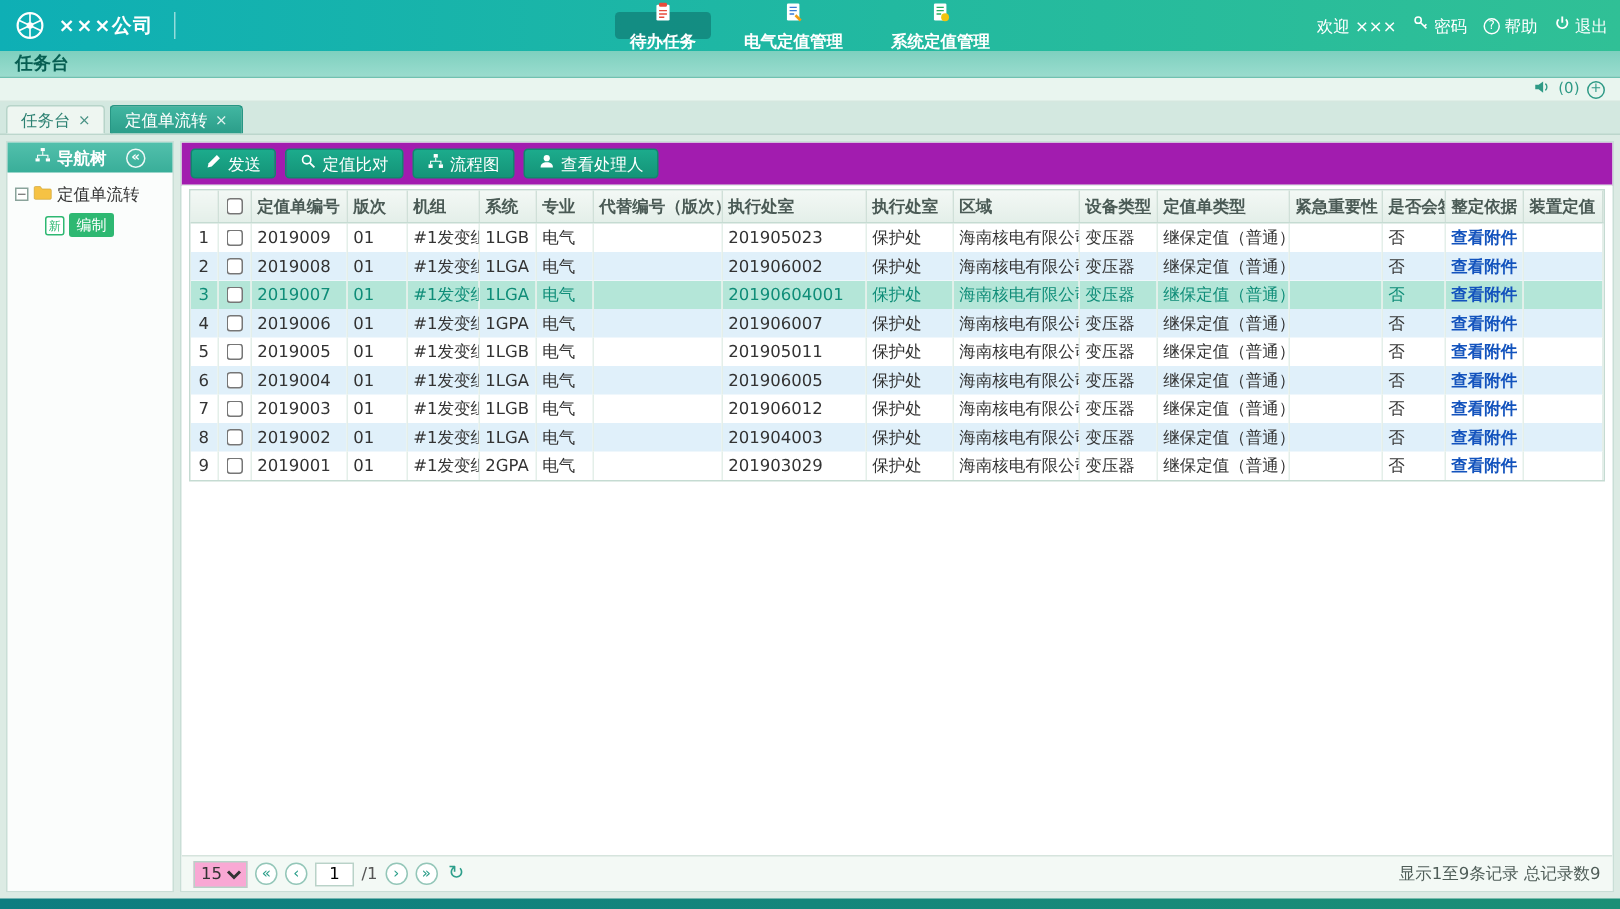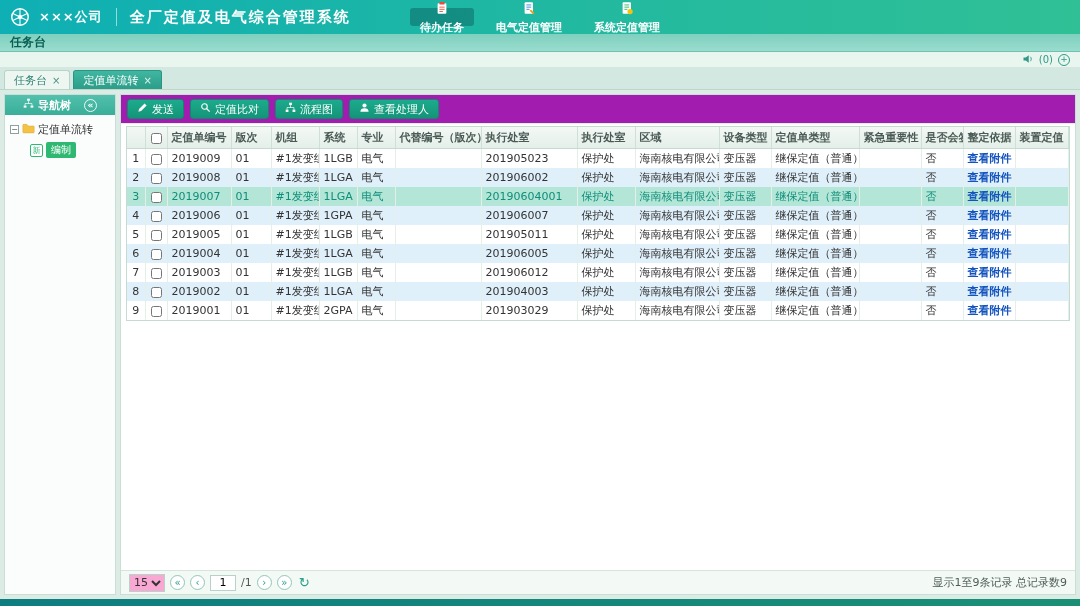--- a/index.html
+++ b/index.html
@@ -109,21 +109,20 @@
     <div class="brand">
       <span class="logo">
         <svg width="22" height="22" viewBox="0 0 24 24">
             <circle cx="12" cy="12" r="9" fill="none" stroke="#fff" stroke-width="1.6"></circle>
             <circle cx="12" cy="12" r="2.4" fill="#fff"></circle>
             <path d="M12 3v18M3.5 8l17 8M3.5 16l17-8" stroke="#fff" stroke-width="1.2"></path>
           </svg>
       </span>
       <span class="company">×××公司</span>
       <span class="hdr-divider"></span>
-      <span class="systitle">全厂定值及电气综合管理系统</span>
     </div>
 
     <nav class="mainnav">
       <div class="nav-item active">
         <span>
           <svg width="14" height="14" viewBox="0 0 16 16">
               <rect x="3" y="2.5" width="10" height="12" rx="1" fill="#fff"></rect>
               <rect x="5" y="1" width="6" height="3" rx="1" fill="#e74c3c"></rect>
               <path d="M5 7h6M5 9.5h6M5 12h4" stroke="#e74c3c" stroke-width="1"></path>
             </svg>
@@ -145,20 +144,45 @@
           <svg width="14" height="14" viewBox="0 0 16 16">
               <rect x="3" y="1.5" width="9.5" height="13" rx="1" fill="#fff"></rect>
               <path d="M5 4.5h5.5M5 7h5.5M5 9.5h3.5" stroke="#27ae60" stroke-width="1"></path>
               <circle cx="11.5" cy="12" r="3" fill="#f1c40f"></circle>
             </svg>
         </span>
         <span class="nlabel">系统定值管理</span>
       </div>
     </nav>
 
+    <div class="userlinks">
+      <span class="ulink">欢迎 ×××</span>
+      <span class="ulink">
+        <span>
+          <svg width="11" height="11" viewBox="0 0 16 16">
+              <circle cx="5" cy="5" r="3" fill="none" stroke="#fff" stroke-width="1.5"></circle>
+              <path d="M7.5 7.5L13 13M11 11l2-2" stroke="#fff" stroke-width="1.5"></path>
+            </svg>
+        </span>
+        <span>密码</span>
+      </span>
+      <span class="ulink">
+        <span class="help-circle">?</span>
+        <span>帮助</span>
+      </span>
+      <span class="ulink">
+        <span>
+          <svg width="11" height="11" viewBox="0 0 16 16">
+              <path d="M8 1.5v6" stroke="#fff" stroke-width="1.8"></path>
+              <path d="M4.5 4.2a5 5 0 1 0 7 0" fill="none" stroke="#fff" stroke-width="1.8"></path>
+            </svg>
+        </span>
+        <span>退出</span>
+      </span>
+    </div>
   </header>
 
   <div class="ws-bar">
     <span>任务台</span>
   </div>
 
   <div class="notice-bar">
     <span>
       <svg width="12" height="12" viewBox="0 0 16 16">
           <path d="M2 6v4h3l4 3V3L5 6H2z" fill="#2f9a86"></path>

